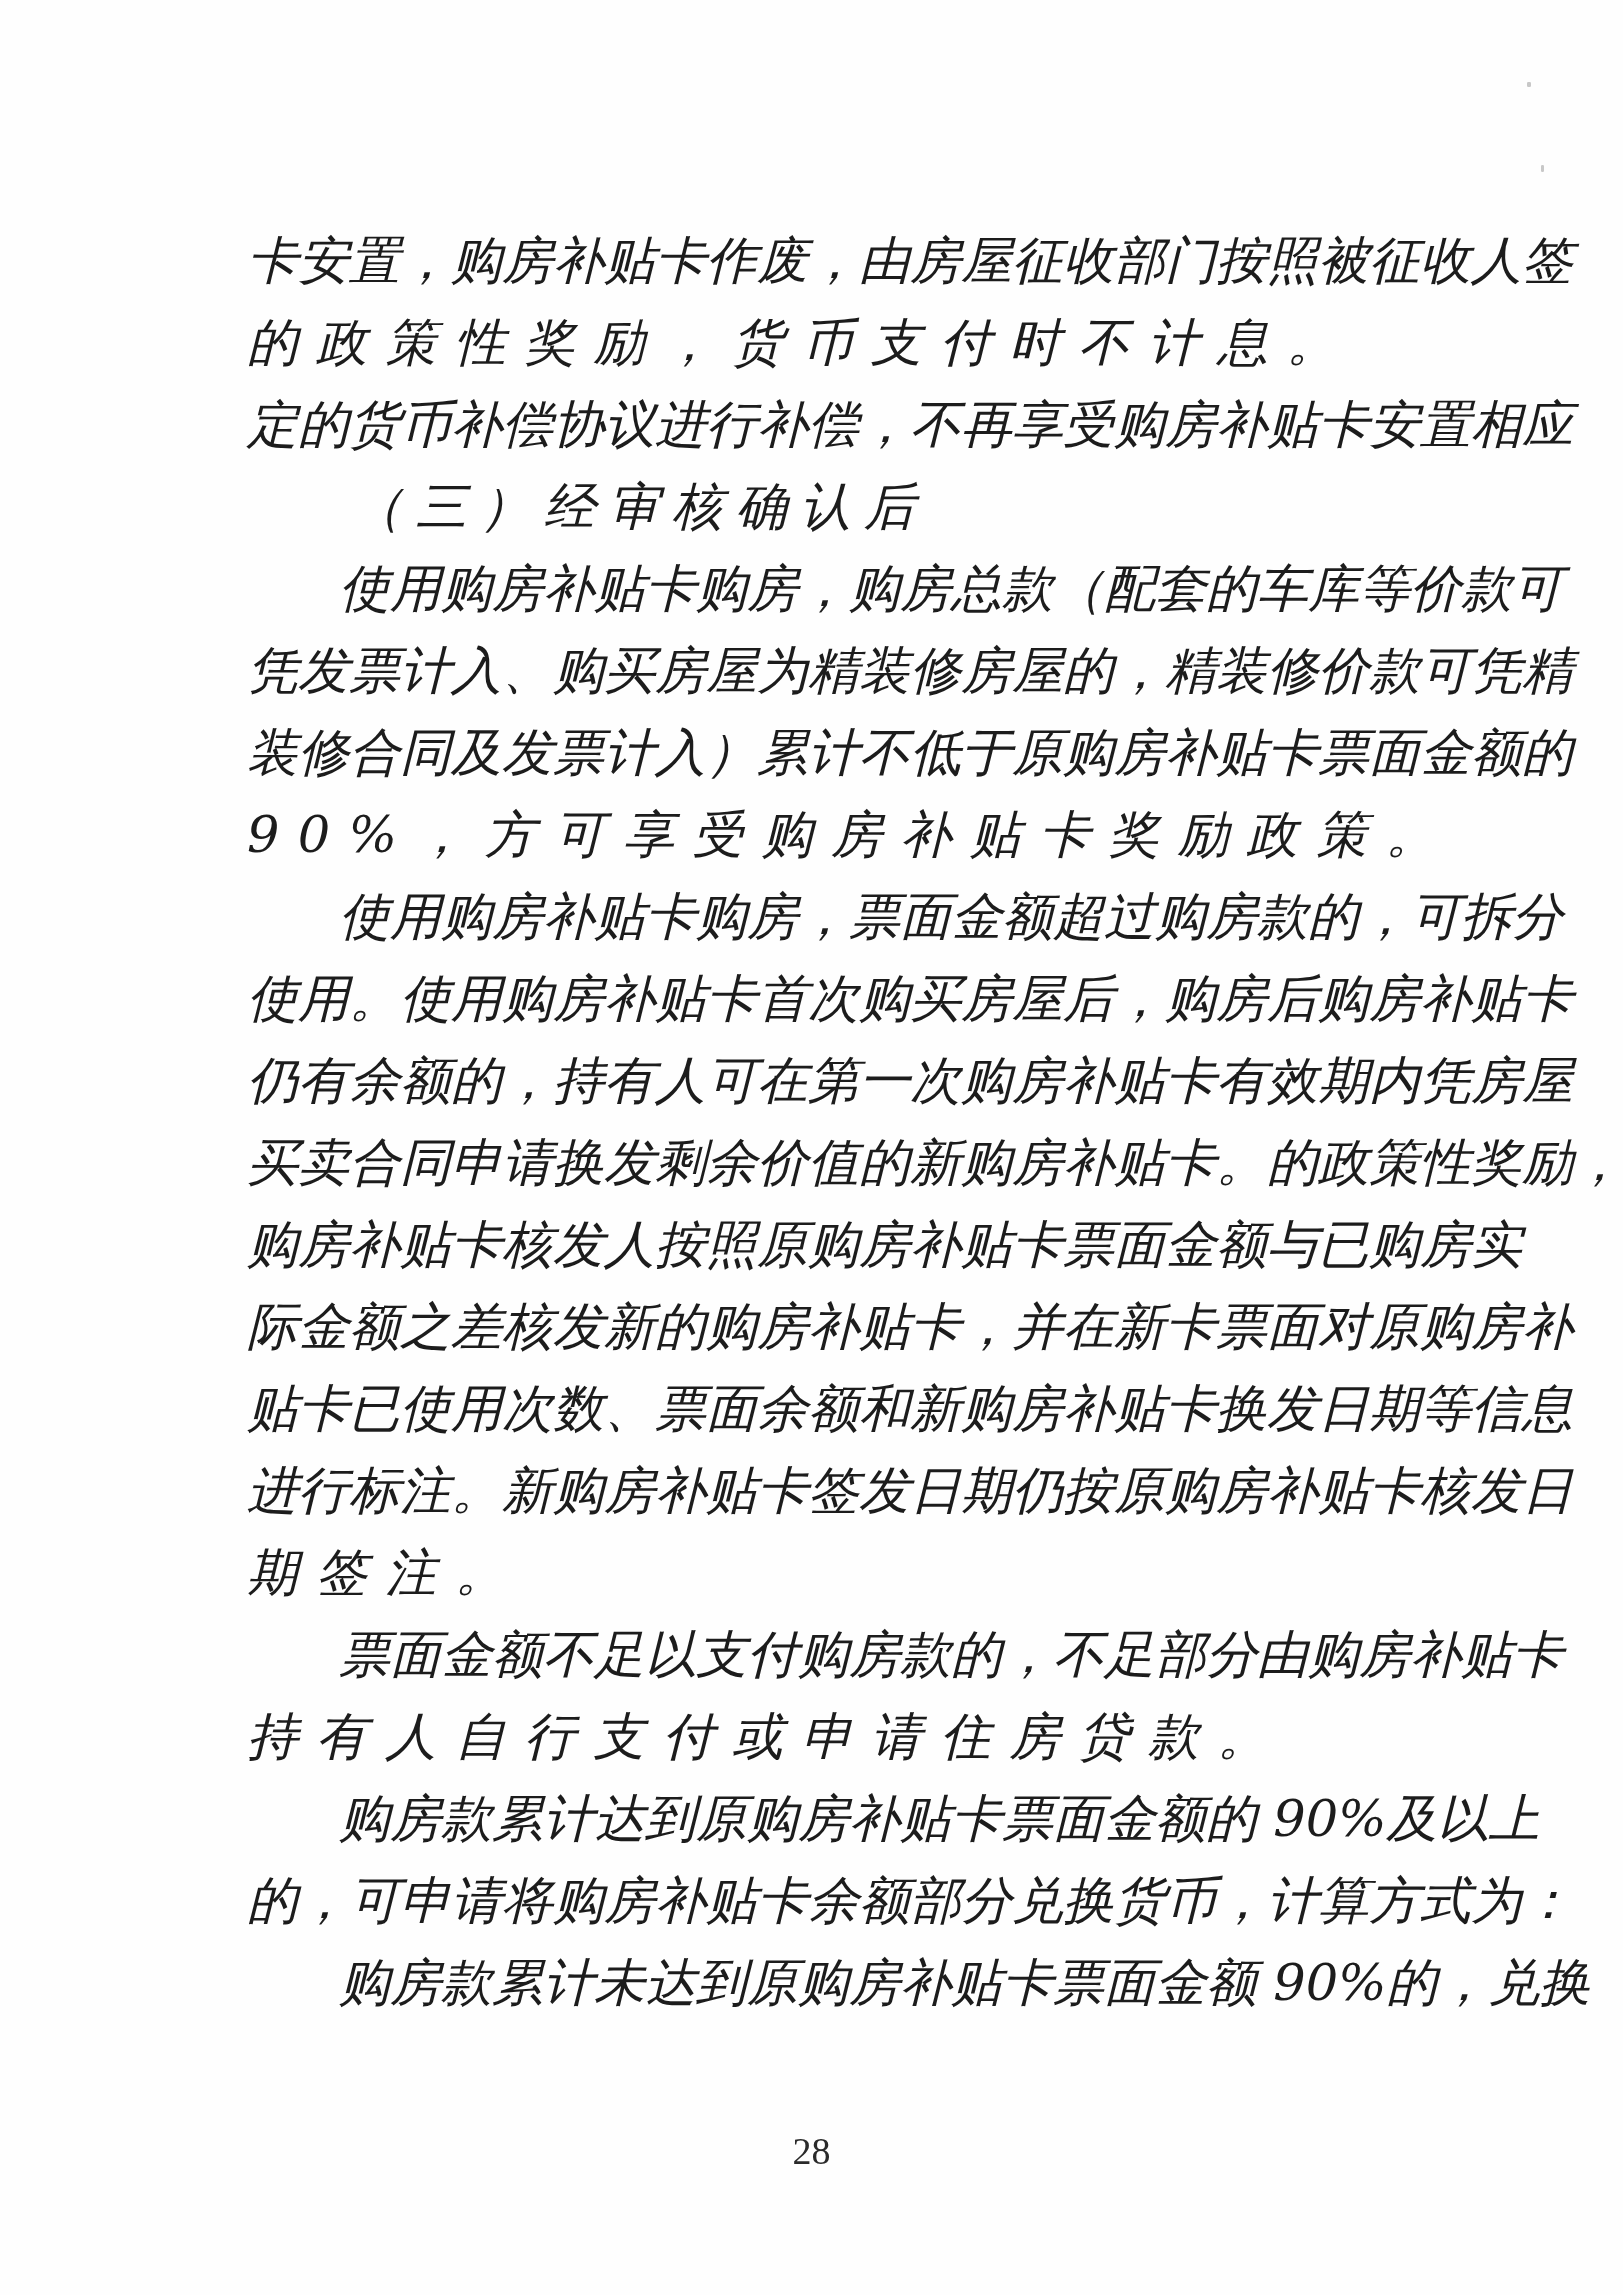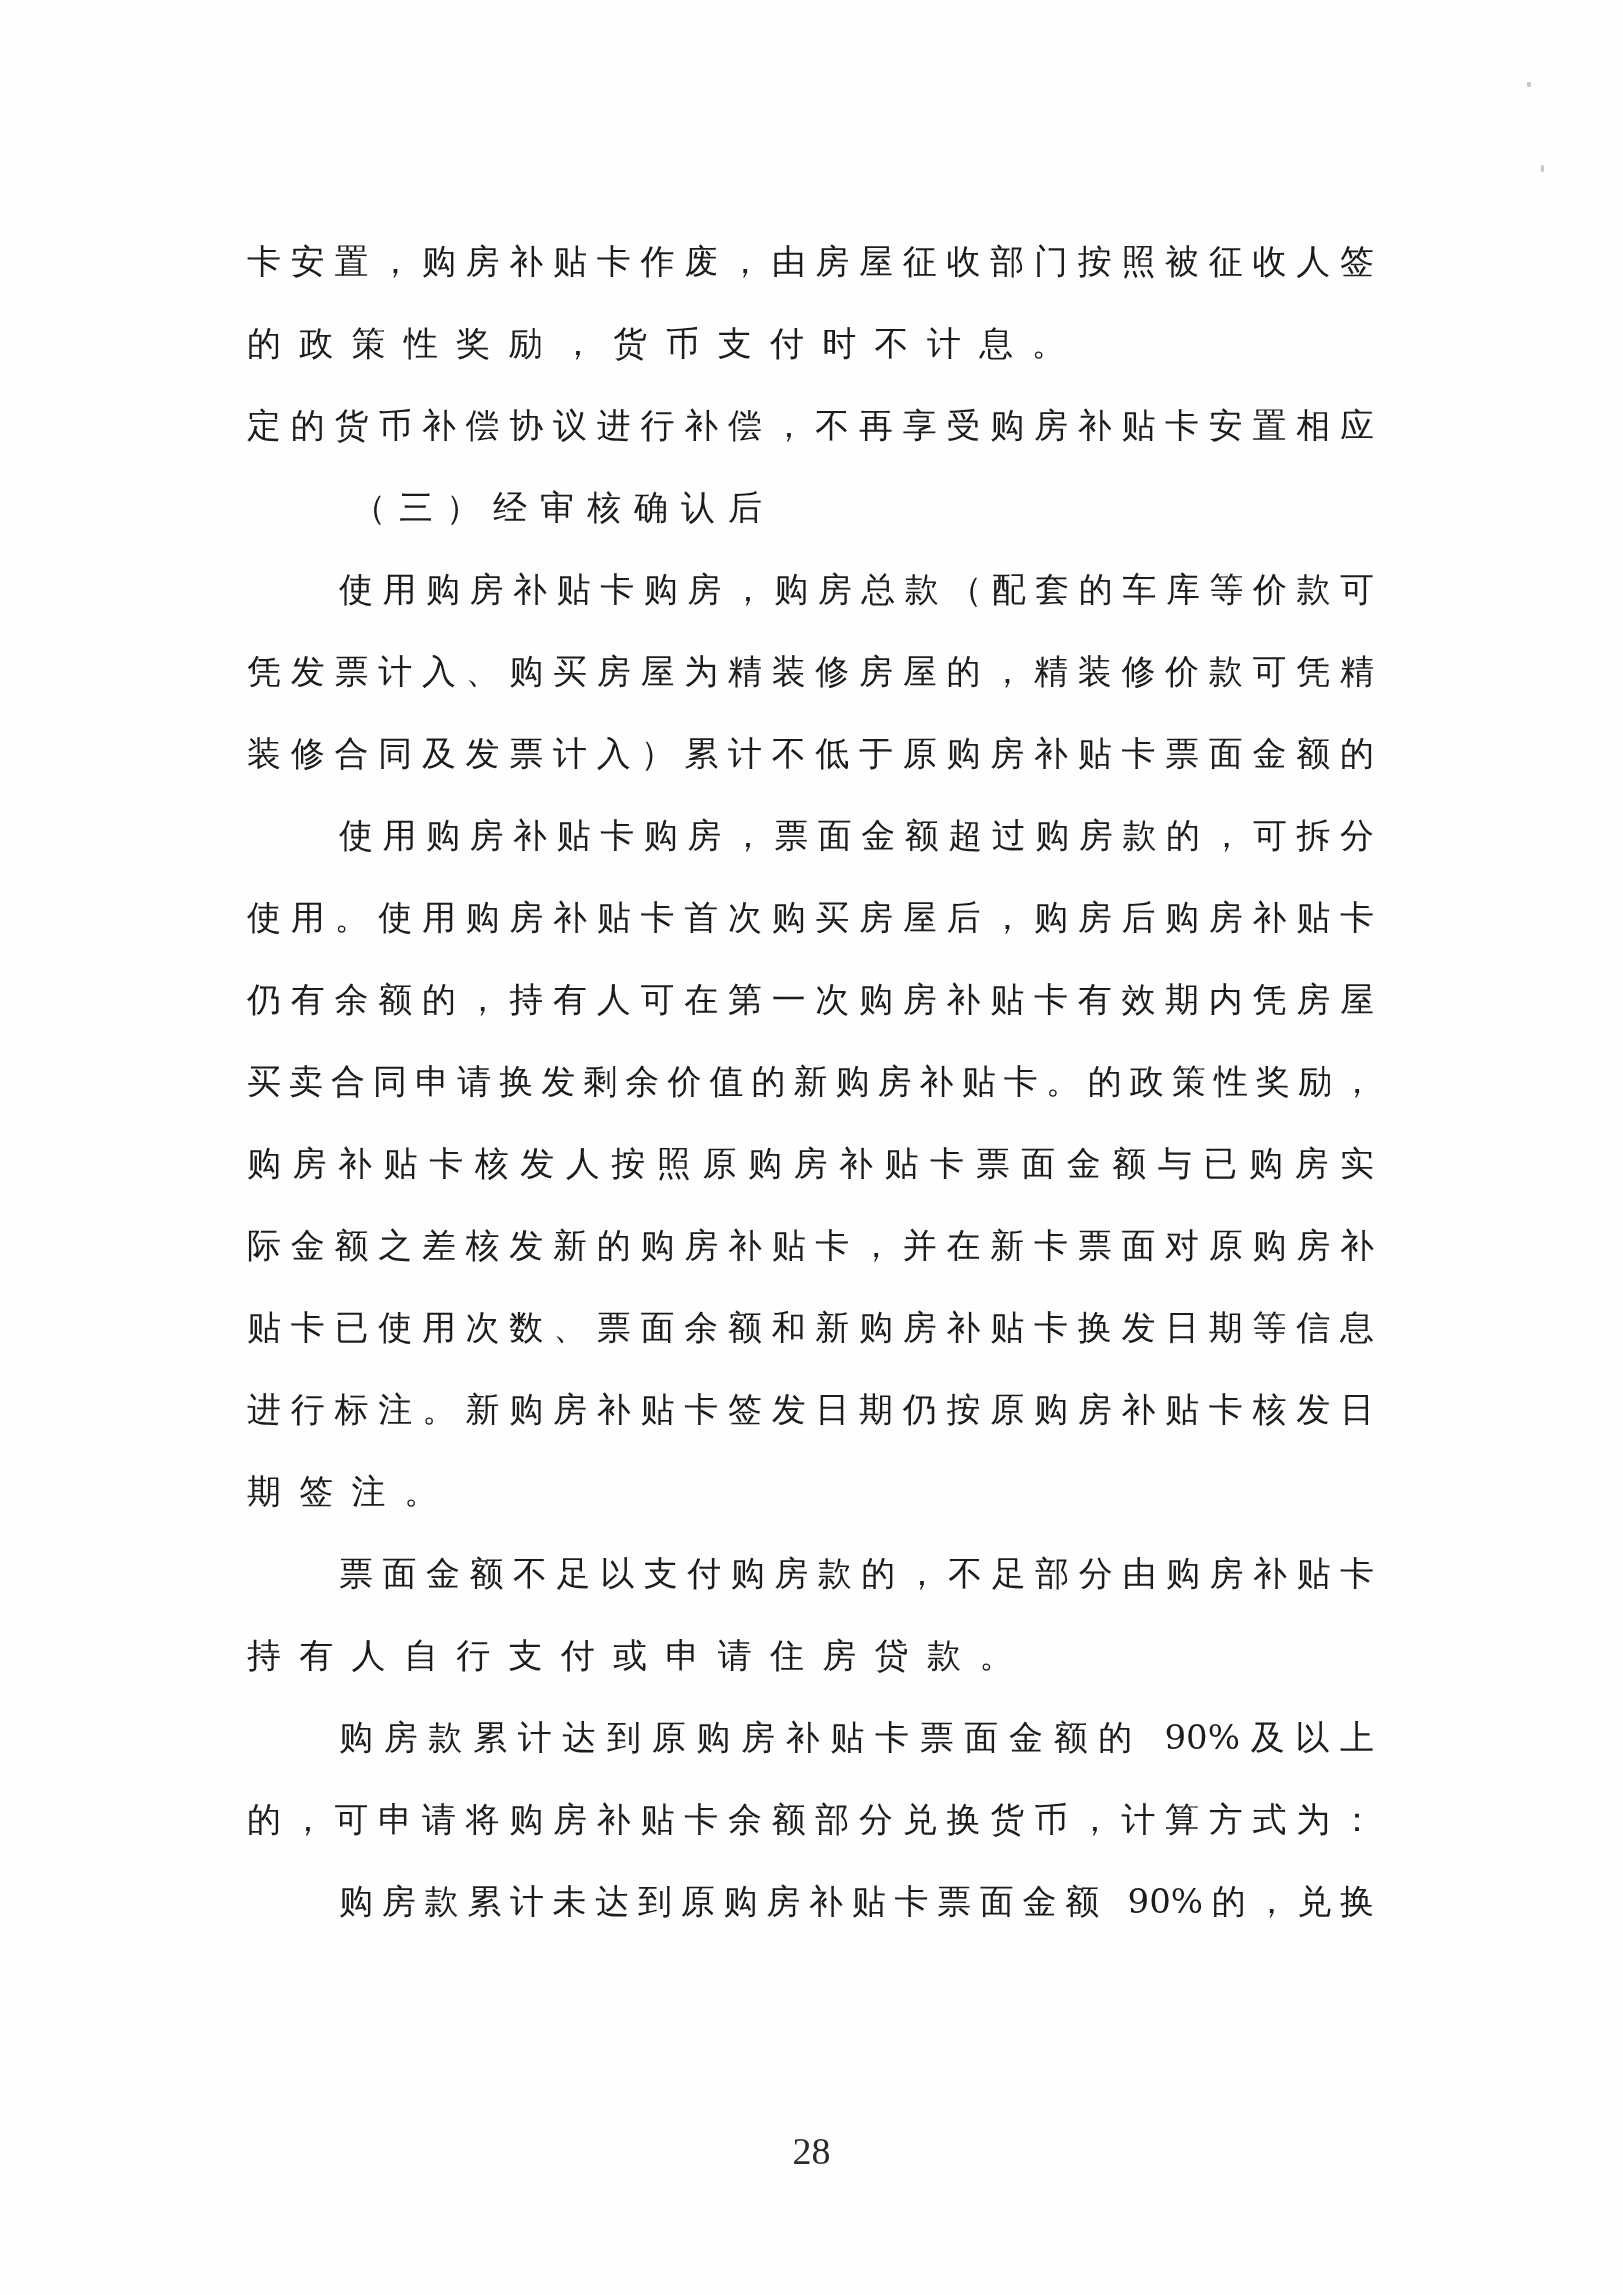--- a/index.html
+++ b/index.html
@@ -24,25 +24,26 @@
   .body-text {
     position: absolute;
     left: 247px;
     top: 220px;
     width: 1127px;
   }
   .line {
     display: block;
     height: 82px;
     line-height: 82px;
-    font-size: 34px;
+    font-size: 51px;
     white-space: nowrap;
     text-align: justify;
     text-align-last: justify;
     letter-spacing: 0;
+    font-style: italic;
   }
   .line.last {
     text-align-last: left;
     letter-spacing: 18.3px;
   }
   .line.indent {
     padding-left: 92px;
   }
   .line.heading {
     padding-left: 105px;
@@ -74,20 +75,21 @@
   <div class="speck" style="left:1541px;top:165px;width:3.3px;height:7.2px;"></div>
 
   <div class="body-text">
     <div class="line">卡安置，购房补贴卡作废，由房屋征收部门按照被征收人签</div>
     <div class="line last">的政策性奖励，货币支付时不计息。</div>
     <div class="line">定的货币补偿协议进行补偿，不再享受购房补贴卡安置相应</div>
     <div class="line heading">（三）经审核确认后</div>
     <div class="line indent">使用购房补贴卡购房，购房总款（配套的车库等价款可</div>
     <div class="line">凭发票计入、购买房屋为精装修房屋的，精装修价款可凭精</div>
     <div class="line">装修合同及发票计入）累计不低于原购房补贴卡票面金额的</div>
+    <div class="line last">90%，方可享受购房补贴卡奖励政策。</div>
     <div class="line indent">使用购房补贴卡购房，票面金额超过购房款的，可拆分</div>
     <div class="line">使用。使用购房补贴卡首次购买房屋后，购房后购房补贴卡</div>
     <div class="line">仍有余额的，持有人可在第一次购房补贴卡有效期内凭房屋</div>
     <div class="line">买卖合同申请换发剩余价值的新购房补贴卡。的政策性奖励，</div>
     <div class="line">购房补贴卡核发人按照原购房补贴卡票面金额与已购房实</div>
     <div class="line">际金额之差核发新的购房补贴卡，并在新卡票面对原购房补</div>
     <div class="line">贴卡已使用次数、票面余额和新购房补贴卡换发日期等信息</div>
     <div class="line">进行标注。新购房补贴卡签发日期仍按原购房补贴卡核发日</div>
     <div class="line last">期签注。</div>
     <div class="line indent">票面金额不足以支付购房款的，不足部分由购房补贴卡</div>

